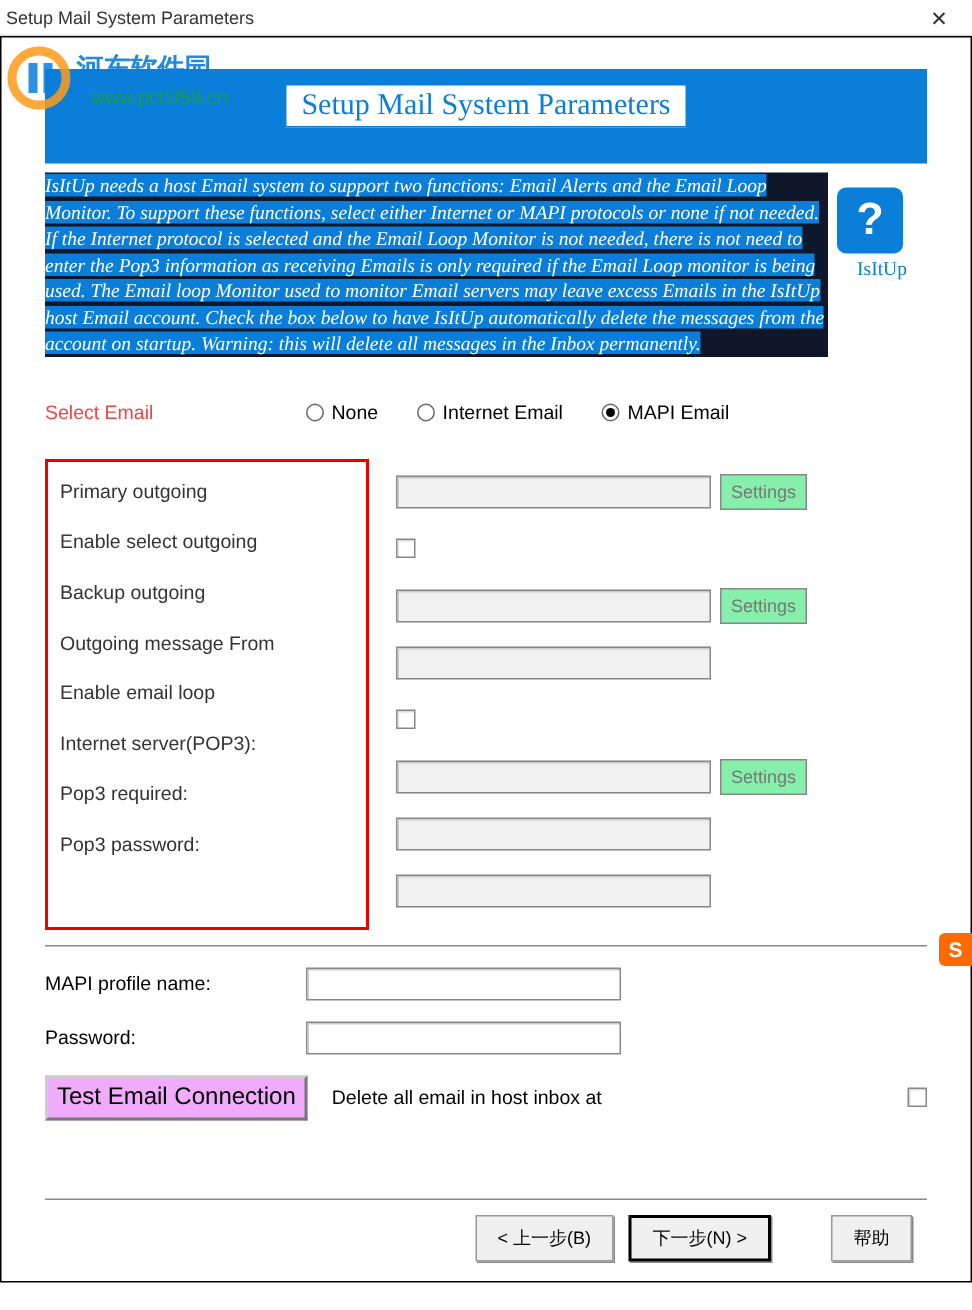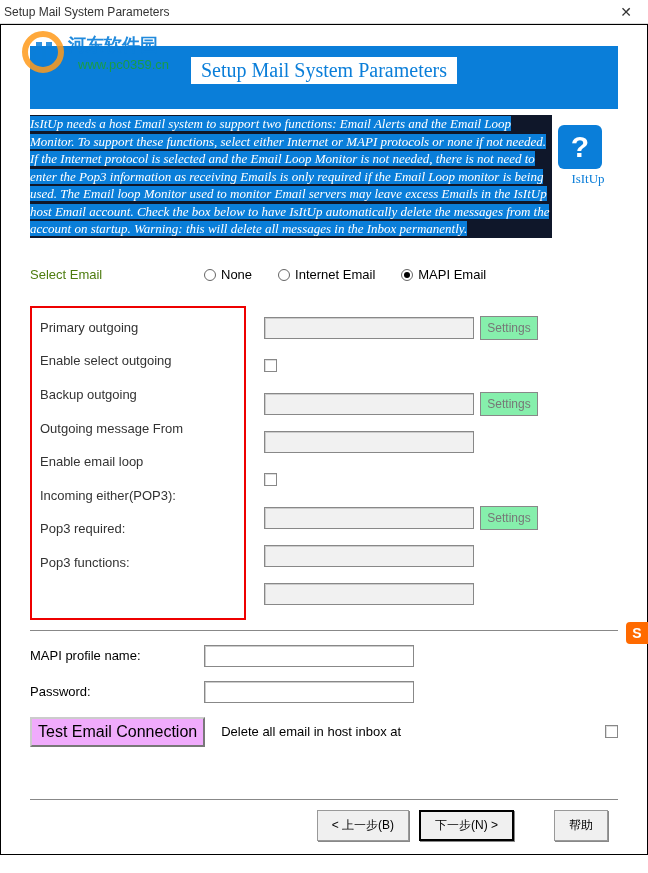--- a/index.html
+++ b/index.html
@@ -1,33 +1,33 @@
 <!DOCTYPE html>
 <html><head>
 <meta charset="utf-8">
 <style>
 * { box-sizing: border-box; margin: 0; padding: 0; }
 body { font-family: "Microsoft YaHei", Tahoma, sans-serif; font-size: 12px; background: #fff; width: 648px; height: 873px; position: relative; overflow: hidden; }
 .titlebar { height: 24px; background: #fff; border-bottom: 1px solid #ddd; display: flex; align-items: center; padding: 0 4px; font-size: 12px; color: #333; }
 .titlebar .spacer { flex: 1; }
 .close-btn { width: 36px; height: 24px; display: flex; align-items: center; justify-content: center; font-size: 14px; cursor: default; }
 .outer { border: 1px solid #000; padding: 1px; position: relative; }
-.watermark { position: absolute; top: 2px; left: 17px; z-index: 10; pointer-events: none; }
+.watermark { position: absolute; top: 2px; left: 0; z-index: 10; pointer-events: none; }
 .wm-logo { width: 160px; height: 50px; }
 .content-area { background: #fff; padding: 20px 28px 12px 28px; position: relative; }
 .banner { background: #0a7ed9; padding: 10px 0 24px 0; text-align: center; margin-bottom: 6px; position: relative; }
 .banner-title { display: inline-block; background: #fff; color: #0a7ed9; font-size: 20px; font-family: Georgia, serif; padding: 2px 10px; border: 1px solid #0a7ed9; }
 .desc-wrap { display: flex; gap: 6px; margin-bottom: 24px; }
 .desc-text { flex: 1; color: #fff; background: #0f172a; font-size: 13px; font-family: Georgia, serif; line-height: 1.35; padding: 0; font-style: italic; }
 .desc-text span { background: #0a7ed9; }
 .isitup-logo { width: 60px; flex-shrink: 0; text-align: center; padding-top: 10px; }
 .isitup-q { width: 44px; height: 44px; background: #0a7ed9; color: #fff; font-size: 30px; font-weight: bold; border-radius: 6px; display: flex; align-items: center; justify-content: center; margin-bottom: 2px; }
 .isitup-lbl { color: #0a7ed9; font-size: 13px; font-weight: normal; font-family: Georgia, serif; }
 .row { display: flex; align-items: center; margin-bottom: 10px; min-height: 26px; }
-.row .lbl { width: 170px; font-size: 13px; color: #4d7c0f; }
+.row .lbl { width: 170px; font-size: 13px; color: #ef4444; }
 .radio-grp { display: flex; gap: 26px; align-items: center; margin-left: 4px; }
 .radio-item { display: flex; align-items: center; gap: 5px; font-size: 13px; }
 .radio-dot { width: 12px; height: 12px; border: 1px solid #666; border-radius: 50%; display: inline-flex; align-items: center; justify-content: center; background: #fff; }
 .radio-dot.checked::after { content: ""; width: 6px; height: 6px; background: #000; border-radius: 50%; }
 .redbox { border: 2px solid #e00; padding: 12px 8px 8px 8px; width: 216px; }
 .redbox .fl { font-size: 13px; color: #333; margin-bottom: 18px; line-height: 1.2; }
 .fields-container { display: flex; gap: 18px; margin-top: 18px; }
 .right-col { flex: 1; padding-top: 10px; }
 .frow { display: flex; align-items: center; margin-bottom: 14px; height: 24px; gap: 6px; }
 .txtinput { width: 210px; height: 22px; border: 1px solid #888; background: #f1f1f1; padding: 0 3px; font-size: 12px; box-shadow: inset 1px 1px 0 #ccc; }
@@ -97,23 +97,23 @@
       </div>
     </div>
 
     <div class="fields-container">
       <div class="redbox">
         <div class="fl">Primary outgoing</div>
         <div class="fl">Enable select outgoing</div>
         <div class="fl">Backup outgoing</div>
         <div class="fl">Outgoing message From</div>
         <div class="fl">Enable email loop</div>
-        <div class="fl">Incoming either(POP3):</div>
+        <div class="fl">Internet server(POP3):</div>
         <div class="fl">Pop3 required:</div>
-        <div class="fl" style="margin-bottom:2px">Pop3 functions:</div>
+        <div class="fl" style="margin-bottom:2px">Pop3 password:</div>
       </div>
 
       <div class="right-col">
         <div class="frow">
           <input class="txtinput" style="">
           <button class="settings-btn">Settings</button>
         </div>
         <div class="frow">
           <span class="chk"></span>
         </div>

